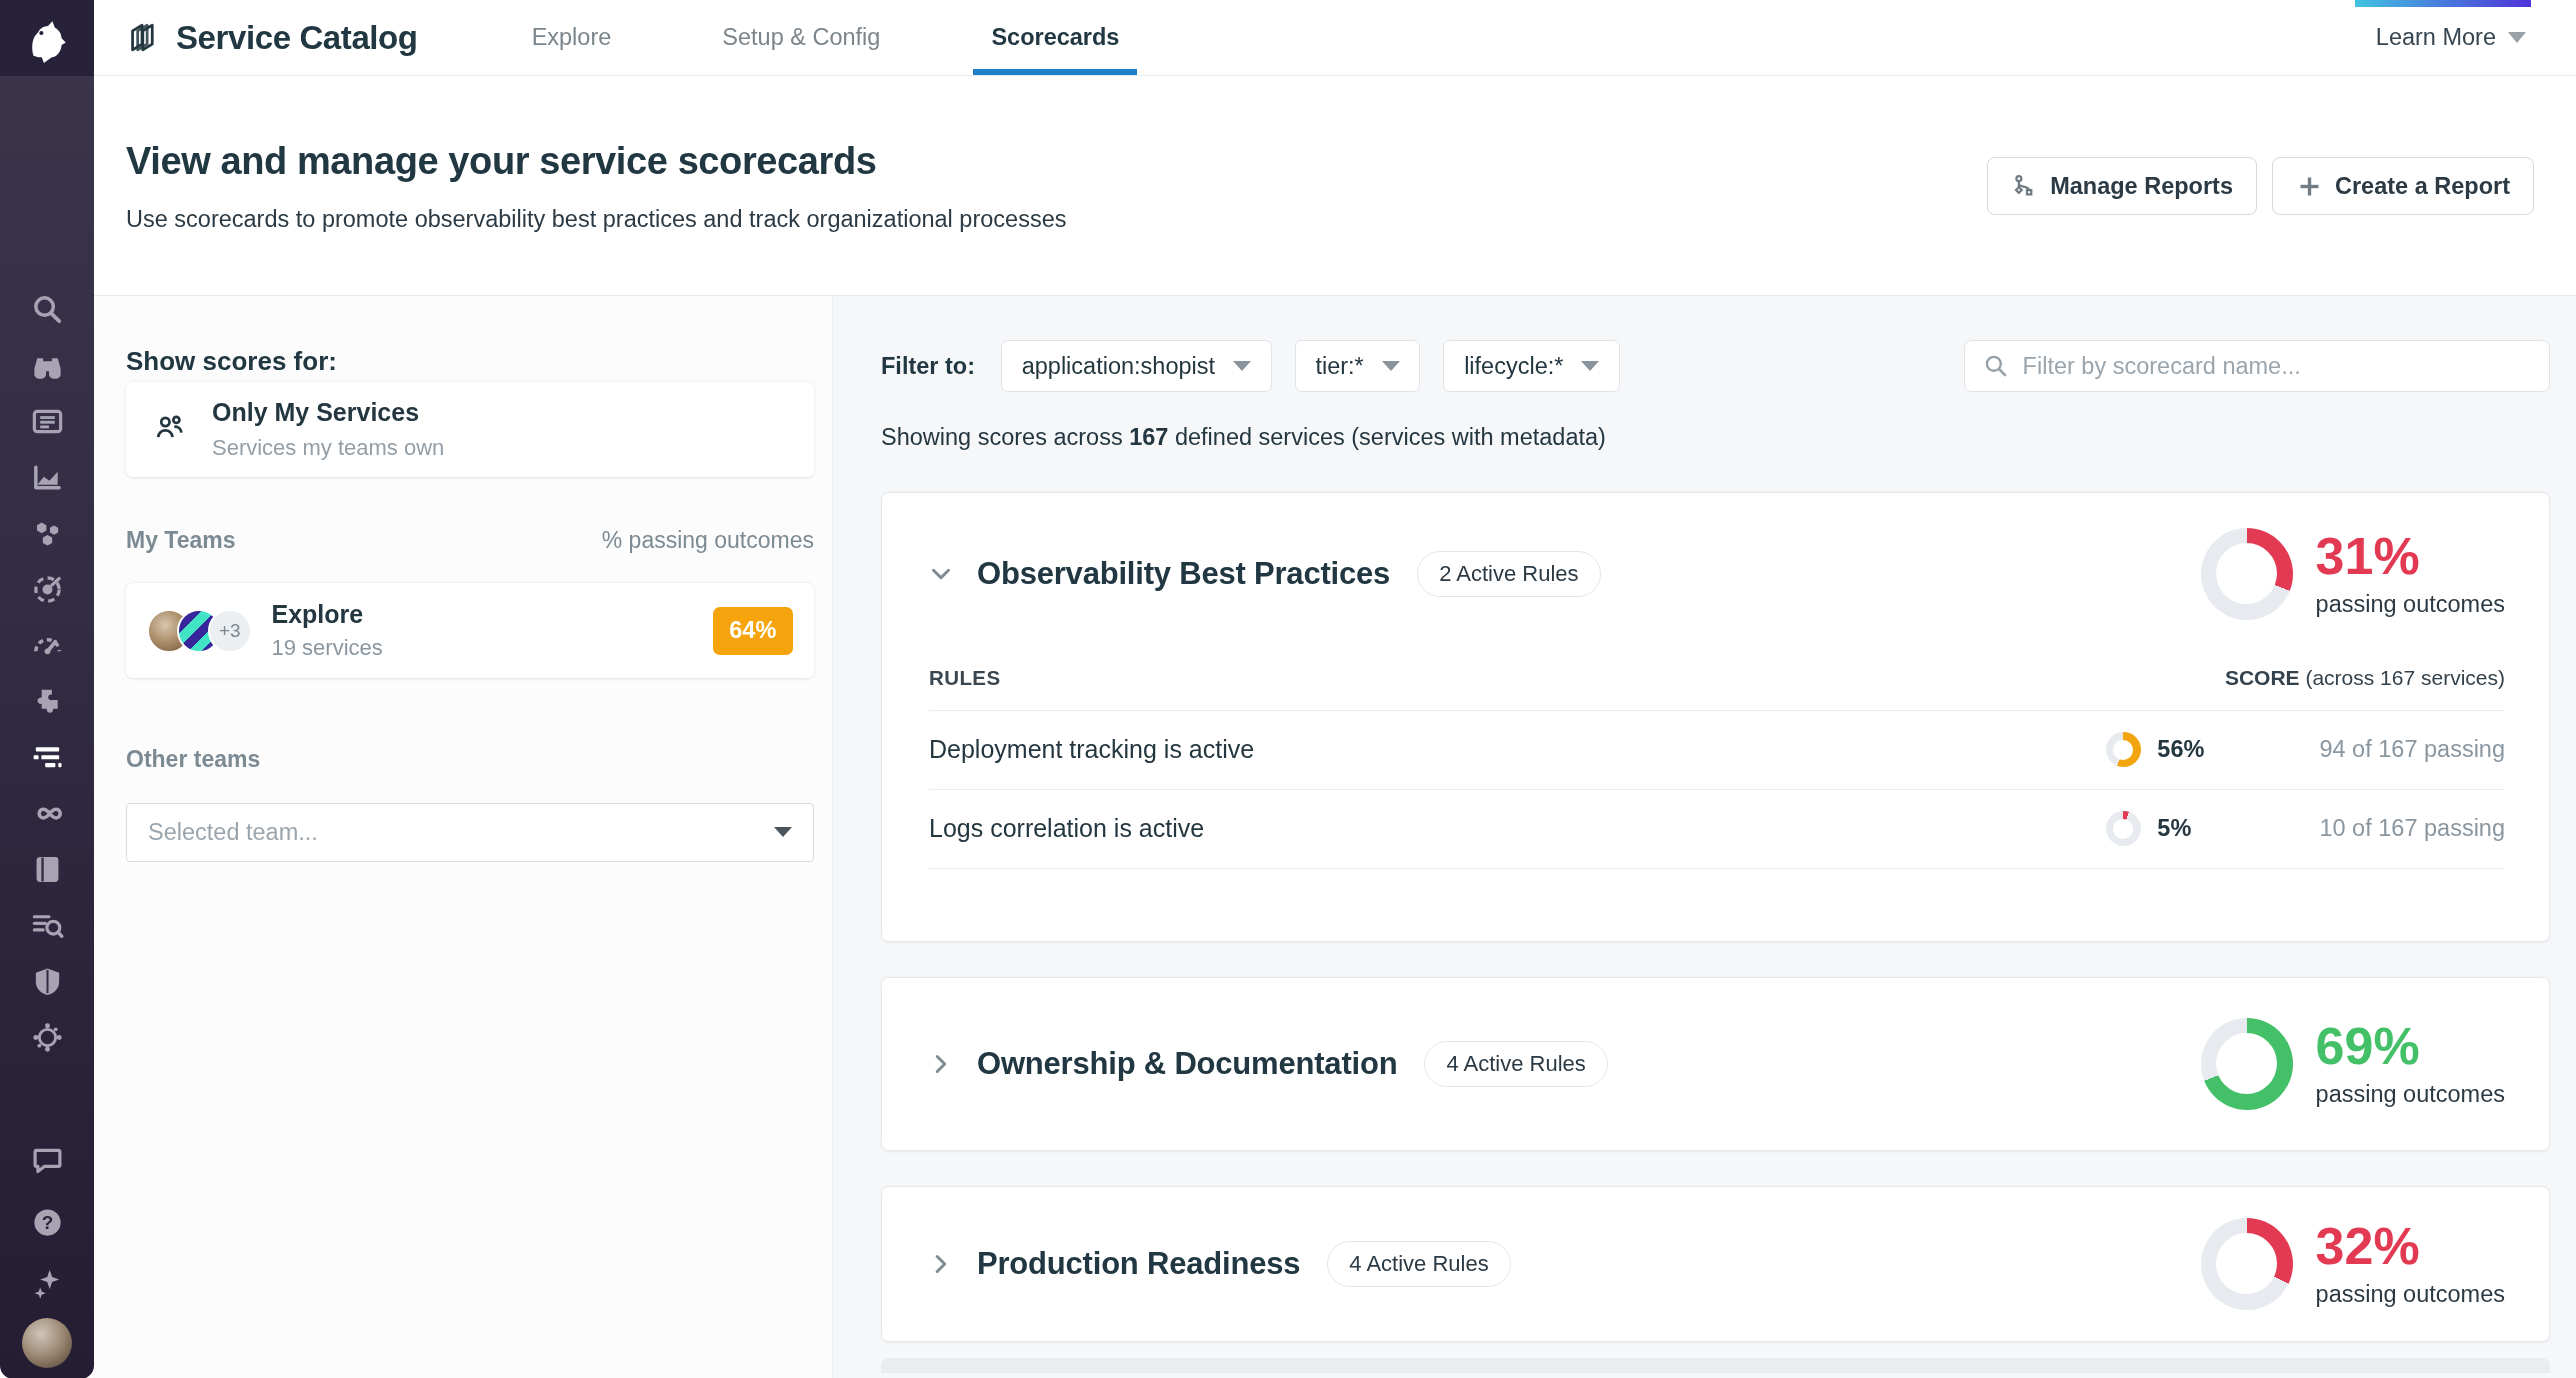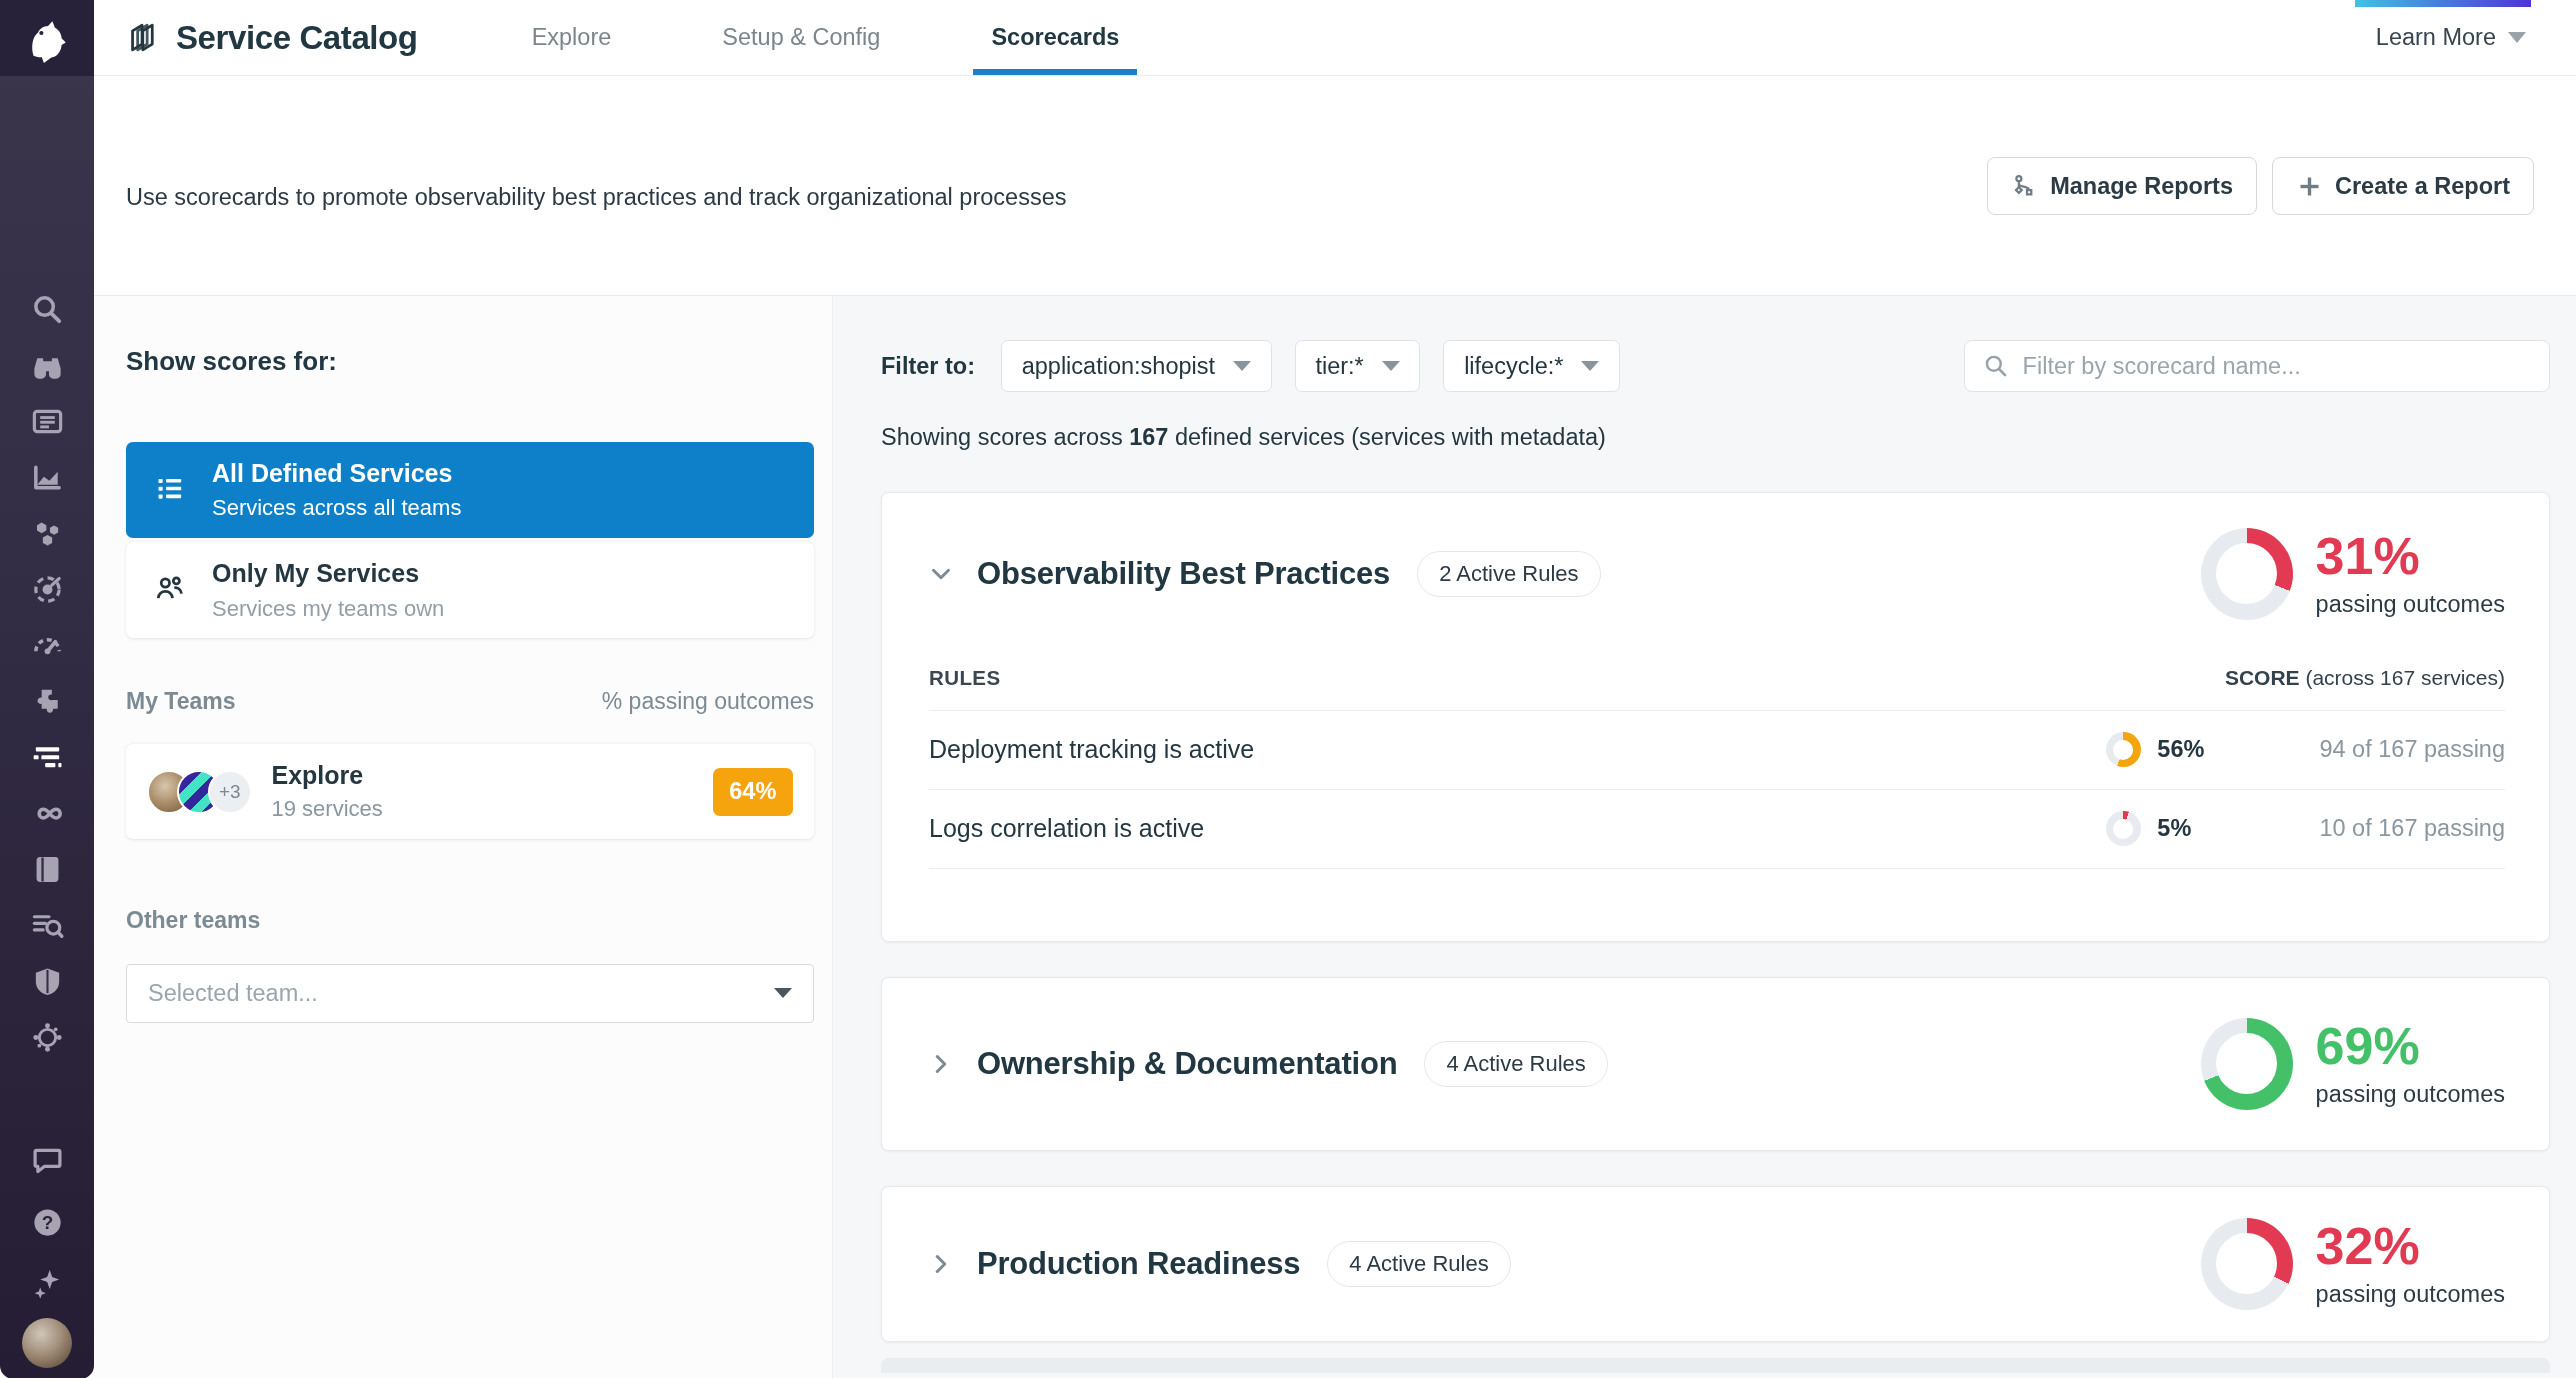--- a/index.html
+++ b/index.html
@@ -283,20 +283,21 @@
     </nav>
     <div class="grad-bar"></div>
     <div class="learn-more">
       <span>Learn More</span>
       <span class="caret-down"></span>
     </div>
   </header>
 
   <section class="page-header">
     <div>
+      <h2>View and manage your service scorecards</h2>
       <p>Use scorecards to promote observability best practices and track organizational processes</p>
     </div>
     <div class="header-actions">
       <button class="btn">
         <svg viewBox="0 0 24 24">
             <circle cx="7" cy="5" r="2.2" fill="none" stroke="currentColor" stroke-width="2"></circle>
             <line x1="7" y1="7.2" x2="7" y2="13" stroke="currentColor" stroke-width="2"></line>
             <path d="M7 10c0 3 9 1 9 5" fill="none" stroke="currentColor" stroke-width="2"></path>
             <rect x="5.2" y="13.4" width="3.6" height="3.6" transform="rotate(45 7 15.2)" fill="none" stroke="currentColor" stroke-width="2"></rect>
             <rect x="14.2" y="15.2" width="3.8" height="3.8" fill="none" stroke="currentColor" stroke-width="2"></rect>
@@ -311,36 +312,20 @@
         <span>Create a Report</span>
       </button>
     </div>
   </section>
 
   <div class="content">
 
     <aside class="left-panel">
       <div class="lp-heading">Show scores for:</div>
 
-      <div class="opt-card selected">
-        <span class="opt-icon">
-          <svg viewBox="0 0 24 24" fill="#ffffff">
-              <rect x="4" y="5" width="3" height="3" rx="0.6"></rect>
-              <rect x="9.5" y="5" width="11" height="2.6" rx="0.6"></rect>
-              <rect x="4" y="10.7" width="3" height="3" rx="0.6"></rect>
-              <rect x="9.5" y="10.7" width="11" height="2.6" rx="0.6"></rect>
-              <rect x="4" y="16.4" width="3" height="3" rx="0.6"></rect>
-              <rect x="9.5" y="16.4" width="11" height="2.6" rx="0.6"></rect>
-            </svg>
-        </span>
-        <div>
-          <div class="opt-title">All Defined Services</div>
-          <div class="opt-sub">Services across all teams</div>
-        </div>
-      </div>
 
       <div class="opt-card plain">
         <span class="opt-icon">
           <svg viewBox="0 0 24 24" fill="none" stroke="#243741" stroke-width="2">
               <circle cx="9" cy="8" r="3"></circle>
               <path d="M3.8 19c.4-3.2 2.6-5 5.2-5s4.8 1.8 5.2 5"></path>
               <circle cx="17" cy="6.5" r="2.2"></circle>
               <path d="M15.5 11.5c2.8-.4 4.8 1.3 5.2 4.2"></path>
             </svg>
         </span>

